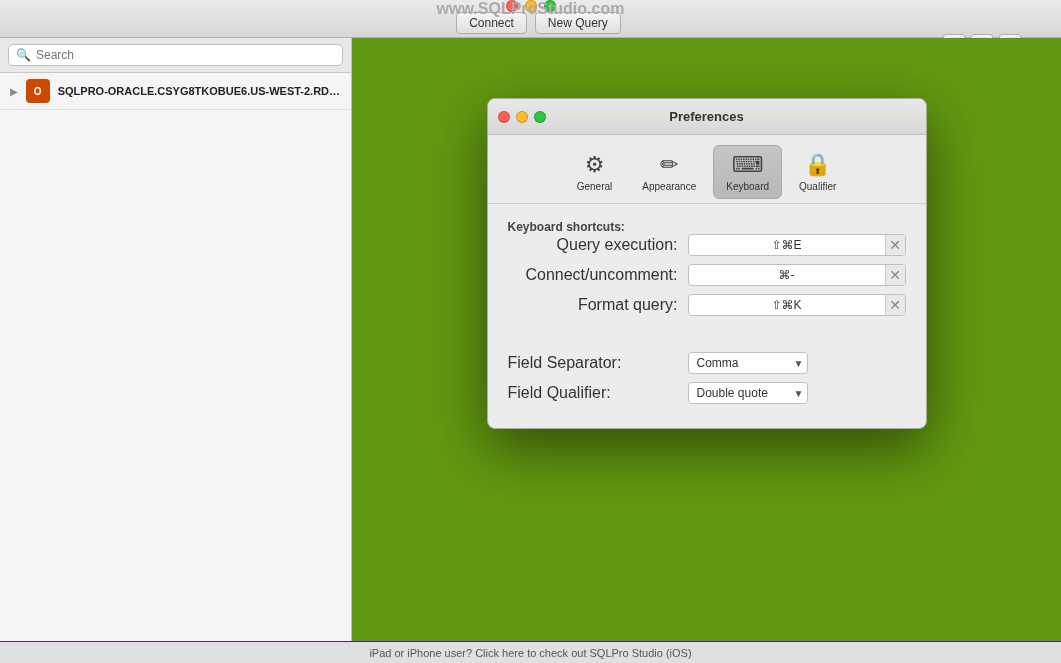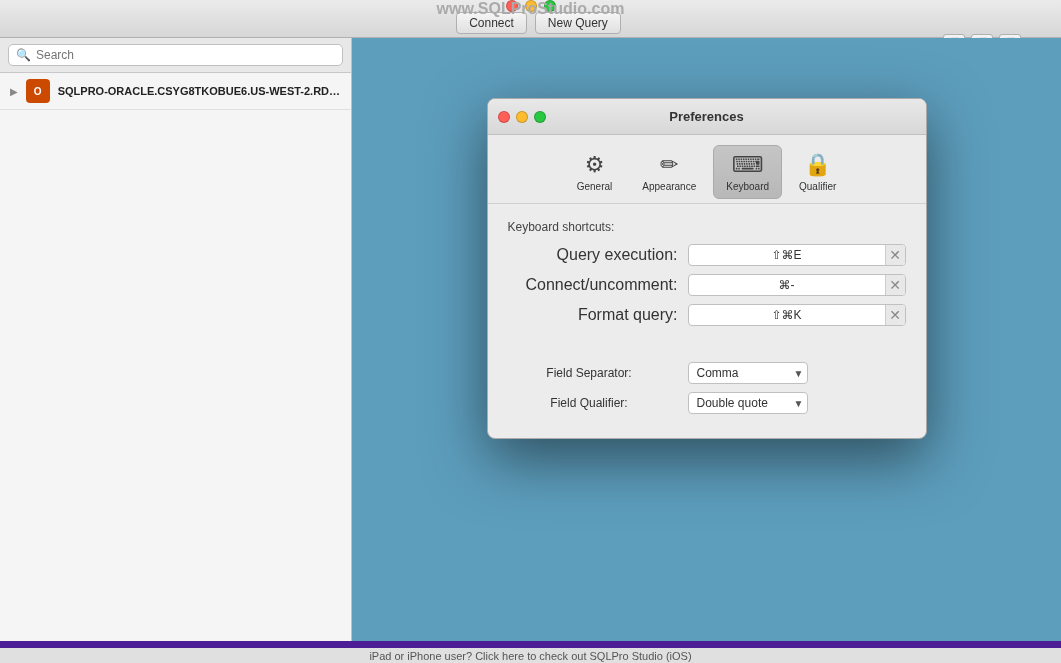--- a/index.html
+++ b/index.html
@@ -200,32 +200,32 @@
     }
 
     .expand-arrow {
       color: #888;
       font-size: 10px;
     }
 
     
     .main-content {
       flex: 1;
-      background: #7dd3fc;
+      background: #84cc16;
       display: flex;
       align-items: flex-start;
       justify-content: flex-start;
       position: relative;
     }
 
     
     .bottom-bar {
       height: 22px;
       background: #e0e0e0;
-      border-top: 7px solid #4c1d95;
+      border-top: 1px solid #4c1d95;
       display: flex;
       align-items: center;
       justify-content: center;
       font-size: 11px;
       color: #555;
       flex-shrink: 0;
     }
 
     
     .modal-overlay {
@@ -323,23 +323,22 @@
       color: #333;
     }
 
     
     .dialog-body {
       padding: 16px 20px;
     }
 
     .section-label {
       font-size: 12px;
-      font-weight: 400;
+      font-weight: 700;
       color: #444;
-      margin-bottom: 10px;
     }
 
     .shortcut-row {
       display: flex;
       align-items: center;
       margin-bottom: 8px;
     }
 
     .shortcut-label {
       width: 180px;
@@ -400,22 +399,22 @@
     }
 
     .field-row {
       display: flex;
       align-items: center;
       margin-bottom: 8px;
     }
 
     .field-label {
       width: 180px;
-      text-align: center;
-      font-size: 12px;
+      text-align: left;
+      font-size: 16px;
       color: #333;
       padding-right: 17px;
     }
 
     .field-select-wrap {
       position: relative;
       width: 120px;
     }
 
     .field-select {

